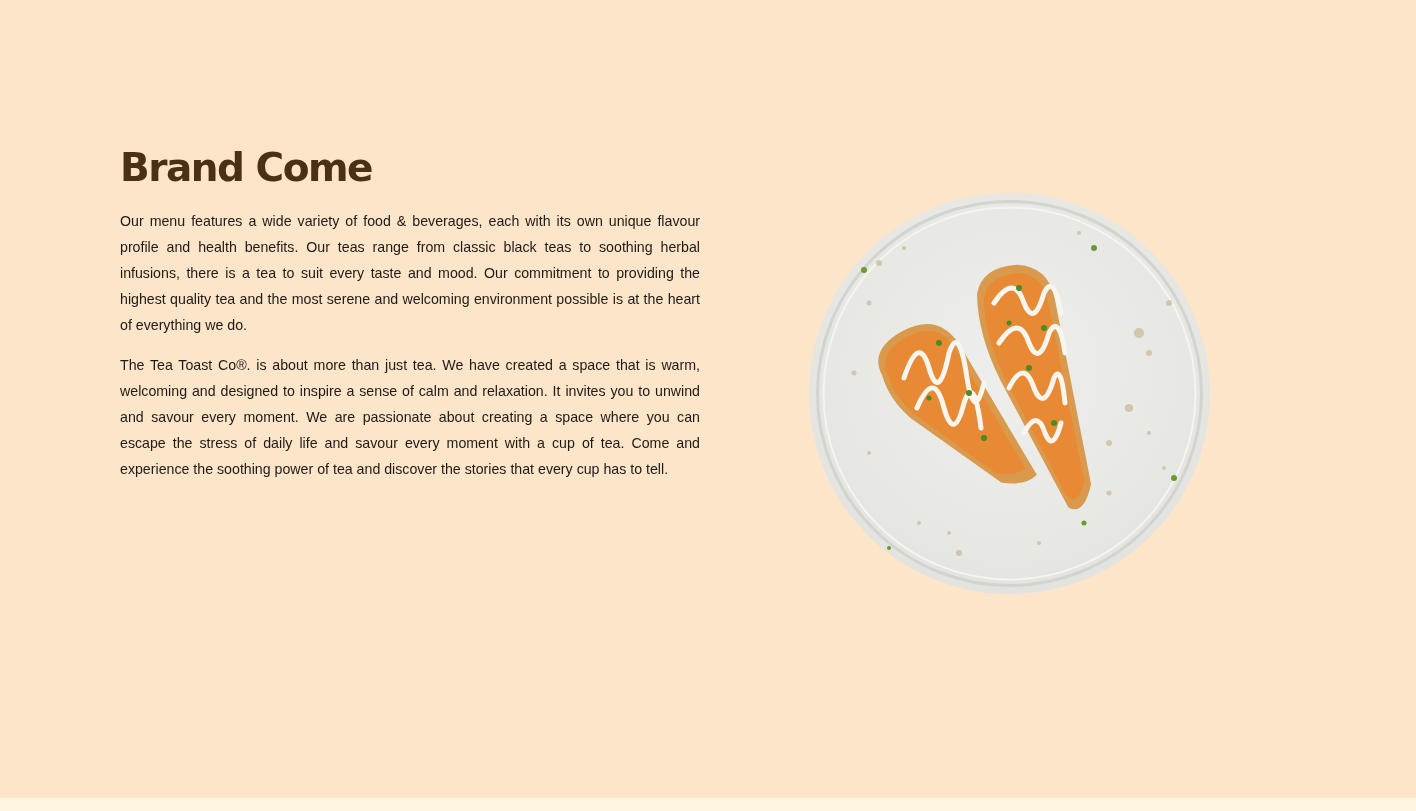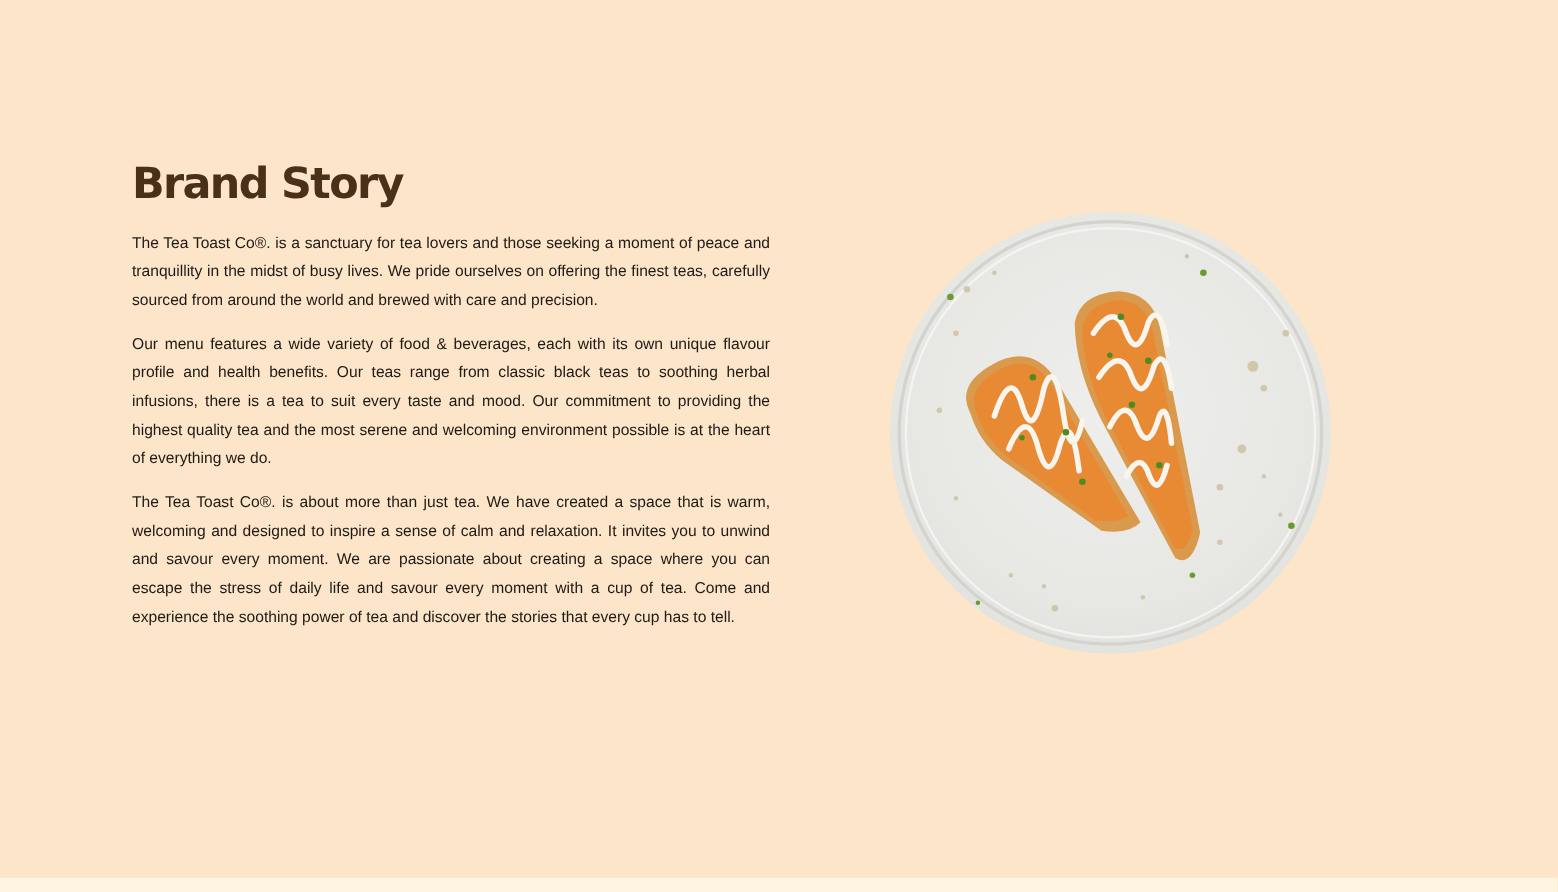--- a/index.html
+++ b/index.html
@@ -60,22 +60,21 @@
       overflow: hidden;
       background: radial-gradient(circle at 50% 45%, #EEEEEC 0%, #E7E7E4 60%, #DCDCD8 92%, #CFCFCB 100%);
     }
     .photo svg { display: block; }
   </style>
 </head>
 <body>
 
 <div class="section">
   <div class="text-col">
-    <h2 class="title">Brand Story</h2>
-    <p class="para">The Tea Toast Co®. is a sanctuary for tea lovers and those seeking a moment of peace and tranquillity in the midst of busy lives. We pride ourselves on offering the finest teas, carefully sourced from around the world and brewed with care and precision.</p>
+    <h2 class="title">Brand Come</h2>
     <p class="para">Our menu features a wide variety of food &amp; beverages, each with its own unique flavour profile and health benefits. Our teas range from classic black teas to soothing herbal infusions, there is a tea to suit every taste and mood. Our commitment to providing the highest quality tea and the most serene and welcoming environment possible is at the heart of everything we do.</p>
     <p class="para">The Tea Toast Co®.  is about more than just tea. We have created a space that is warm, welcoming and designed to inspire a sense of calm and relaxation. It invites you to unwind and savour every moment. We are passionate about creating a space where you can escape the stress of daily life and savour every moment with a cup of tea. Come and experience the soothing power of tea and discover the stories that every cup has to tell.</p>
   </div>
 
   <div class="photo" role="img" aria-label="Heart-shaped toast with orange sauce and white drizzle on a white plate">
     <svg width="401" height="401" viewBox="0 0 401 401" xmlns="http://www.w3.org/2000/svg">
 
       <circle cx="200.5" cy="200.5" r="192" fill="none" stroke="#D3D3CF" stroke-width="3"></circle>
       <circle cx="200.5" cy="200.5" r="186" fill="none" stroke="#F4F4F2" stroke-width="2"></circle>
 

